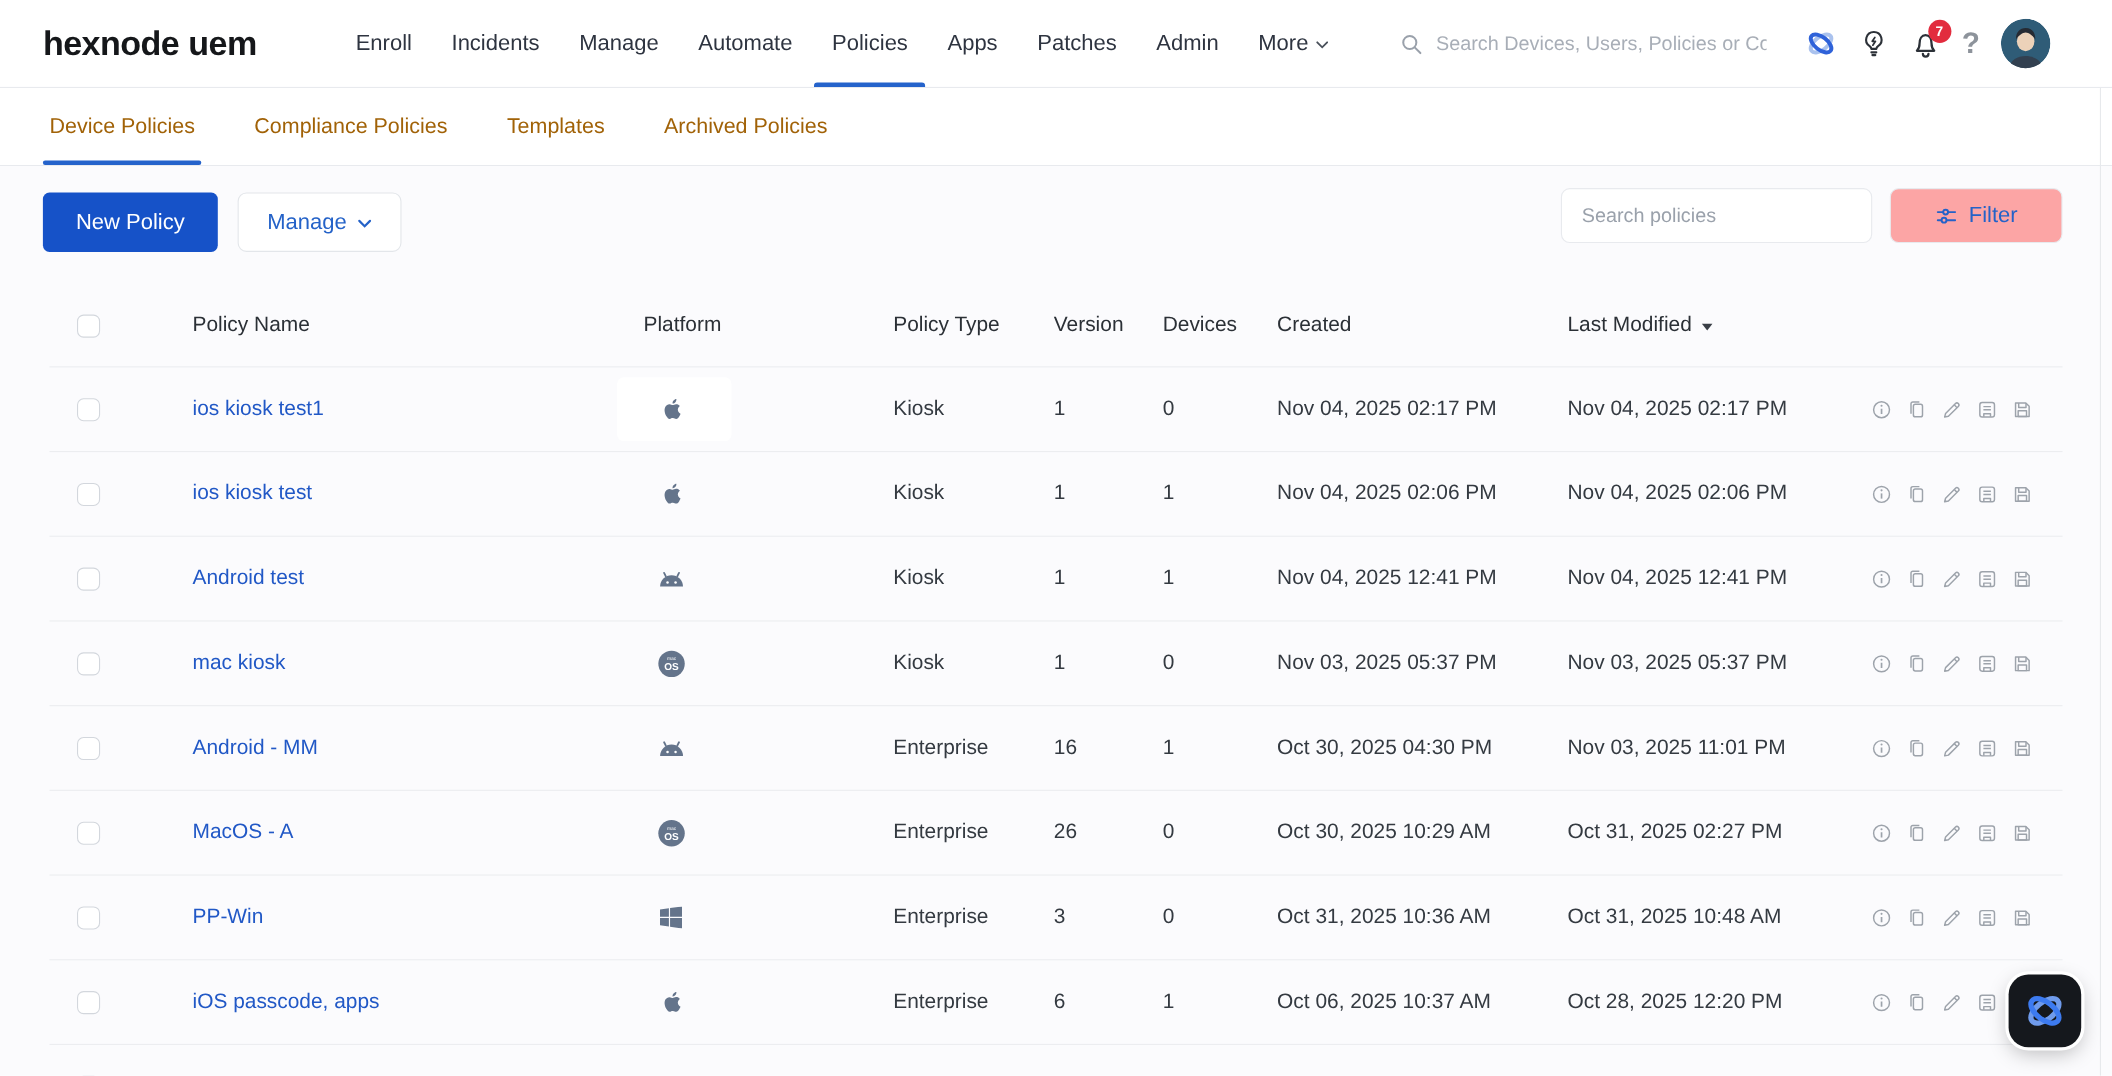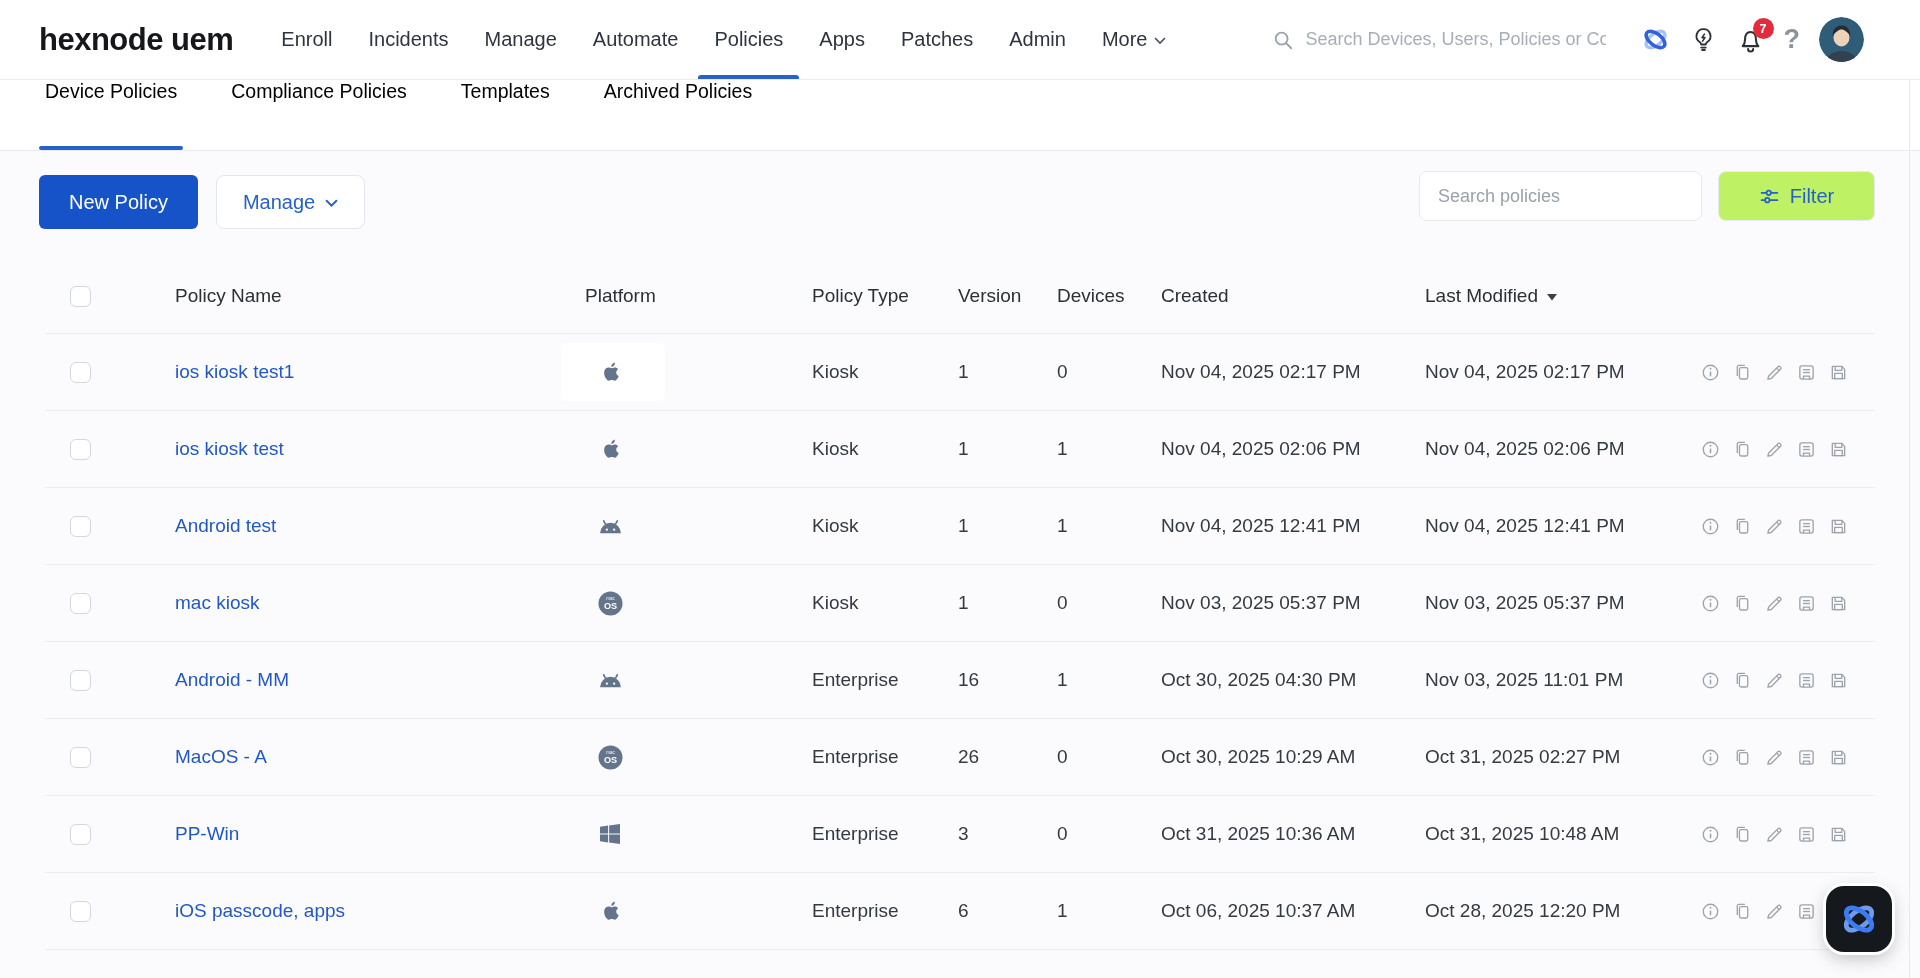--- a/index.html
+++ b/index.html
@@ -8,50 +8,50 @@
     --text-dark:#2c3138; --text-muted:#9aa1ab; --border-light:#e8eaee;
     --row-divider:#ecedf0; --page-bg:#fbfbfd; --avatar-bg:#2f5c77;
   }
   *{box-sizing:border-box;margin:0;padding:0}
   html,body{width:1920px;height:978px;overflow:hidden}
   body{font-family:"Liberation Sans","DejaVu Sans",sans-serif;background:#fff;color:var(--text-dark);position:relative}
 
   
   .header{height:80px;background:#fff;border-bottom:1px solid var(--border-light);display:flex;align-items:center;padding:0 56px 0 39px;position:relative;z-index:5}
   .logo{font-size:31px;font-weight:700;letter-spacing:-.5px;color:#15171a;white-space:nowrap}
-  .nav{display:flex;height:100%;margin-left:48px;align-items:stretch;gap:36px}
+  .nav{display:flex;height:100%;margin-left:90px;align-items:stretch;gap:36px}
   .nav-item{display:flex;align-items:center;font-size:20px;color:#2e3440;cursor:pointer;position:relative;white-space:nowrap;gap:7px}
   .nav-item.active::after{content:"";position:absolute;left:-16px;right:-16px;bottom:0;height:4px;background:var(--tab-underline-blue);border-radius:3px 3px 0 0}
   .nav-item .caret{display:flex;color:#4a515b;margin-top:3px}
   .topbar-right{margin-left:auto;display:flex;align-items:center}
   .global-search{display:flex;align-items:center;gap:12px;margin-right:34px}
   .global-search input{border:none;outline:none;font-size:18px;width:300px;color:#3c424a;background:transparent;font-family:inherit}
   .global-search input::placeholder{color:#a8aeb7}
   .icon-cluster{display:flex;align-items:center;gap:19px}
   .icon-btn{display:flex;align-items:center;justify-content:center;cursor:pointer;position:relative}
   .help-glyph{font-size:27px;font-weight:700;color:#8d939b;line-height:1}
   .badge{position:absolute;top:-7px;right:-9px;min-width:21px;height:21px;border-radius:11px;background:var(--badge-red);color:#fff;font-size:12.5px;font-weight:700;display:flex;align-items:center;justify-content:center;padding:0 4px}
 
   
   .tabbar{height:71px;background:#fff;border-bottom:1px solid var(--border-light);display:flex;align-items:stretch;padding-left:45px;gap:54px}
-  .tab{display:flex;align-items:flex-start;font-size:19.5px;color:#000000;cursor:pointer;position:relative;white-space:nowrap}
+  .tab{display:flex;align-items:center;font-size:19.5px;color:#a16207;cursor:pointer;position:relative;white-space:nowrap}
   .tab.active::after{content:"";position:absolute;left:-6px;right:-6px;bottom:0;height:4px;background:var(--tab-underline-blue);border-radius:3px}
 
   
   .content{background:var(--page-bg);height:827px;position:relative}
   .toolbar{display:flex;align-items:center;justify-content:space-between;padding:12px 45px 0 39px}
   .toolbar-left{display:flex;gap:18px;padding-top:12px}
   .btn{font-family:inherit;font-size:20px;border-radius:8px;display:inline-flex;align-items:center;justify-content:center;cursor:pointer;white-space:nowrap}
   .btn-primary{background:var(--primary-blue);color:#fff;border:none;height:54px;padding:0 30px;border-radius:6px;font-weight:500}
   .btn-outline{background:#fff;border:1px solid #e3e6ea;color:#2462c8;height:54px;padding:0 26px;gap:10px}
   .btn-outline .caret{display:flex;margin-top:3px}
   .toolbar-right{display:flex;gap:16px}
   .policy-search{width:283px;height:50px;border:1px solid var(--border-light);border-radius:8px;background:#fff;padding:0 18px;font-size:18px;color:#737373;outline:none;font-family:inherit}
   .policy-search::placeholder{color:var(--text-muted)}
-  .btn-filter{width:157px;height:50px;background:#bef264;border:1px solid var(--border-light);color:#2462c8;gap:10px}
+  .btn-filter{width:157px;height:50px;background:#fca5a5;border:1px solid var(--border-light);color:#2462c8;gap:10px}
 
   
   .table{margin:0 45px}
   .grid{display:grid;grid-template-columns:130px 410px 227px 146px 99px 104px 264px 276px 1fr;align-items:center}
   .thead{height:105px;padding-top:30px;border-bottom:1px solid var(--row-divider);font-weight:400;font-size:19px;color:#2b3036}
   .th{display:flex;align-items:center;gap:9px}
   .th .sort-caret{display:flex;margin-top:2px}
   .trow{height:77px;border-bottom:1px solid var(--row-divider);font-size:19px;color:#343a41}
   .cell{display:flex;align-items:center}
   .c-check{padding-left:25px}

